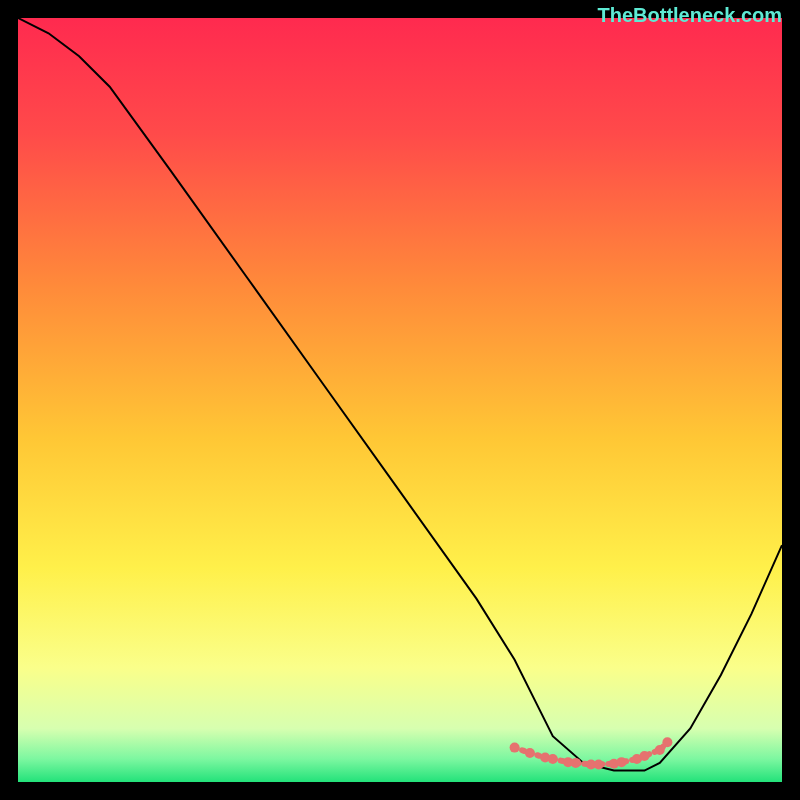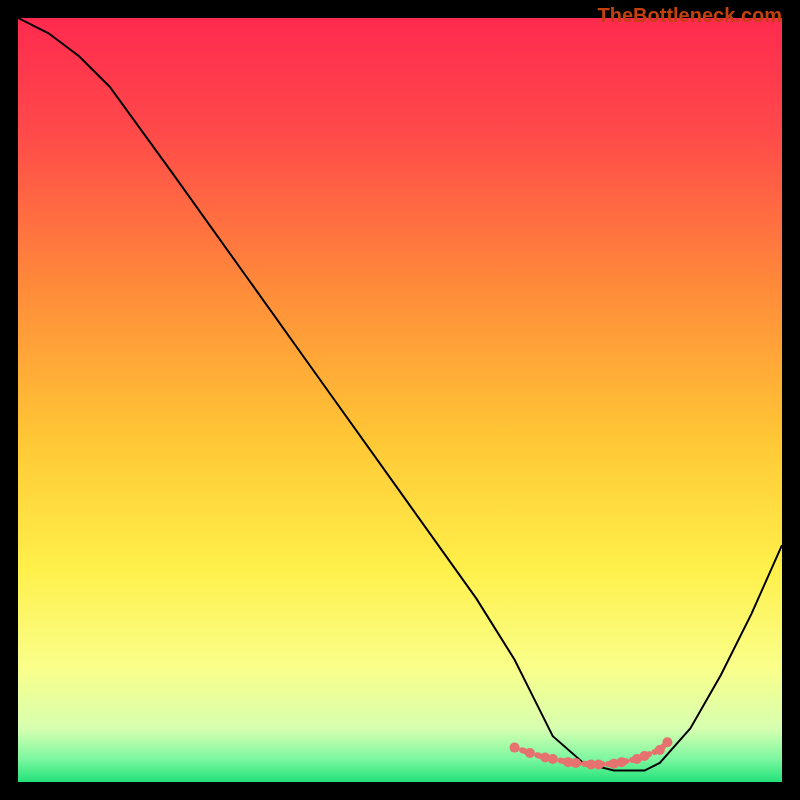--- a/index.html
+++ b/index.html
@@ -7,21 +7,21 @@
     width: 800px;
     height: 800px;
     background: #000;
     position: relative;
     font-family: Arial, sans-serif;
   }
   .watermark {
     position: absolute;
     top: 4px;
     right: 18px;
-    color: #c2410c;
+    color: #5eead4;
     font-size: 20px;
     font-weight: bold;
     z-index: 10;
   }
   .plot-area {
     position: absolute;
     left: 18px;
     top: 18px;
     width: 764px;
     height: 764px;

